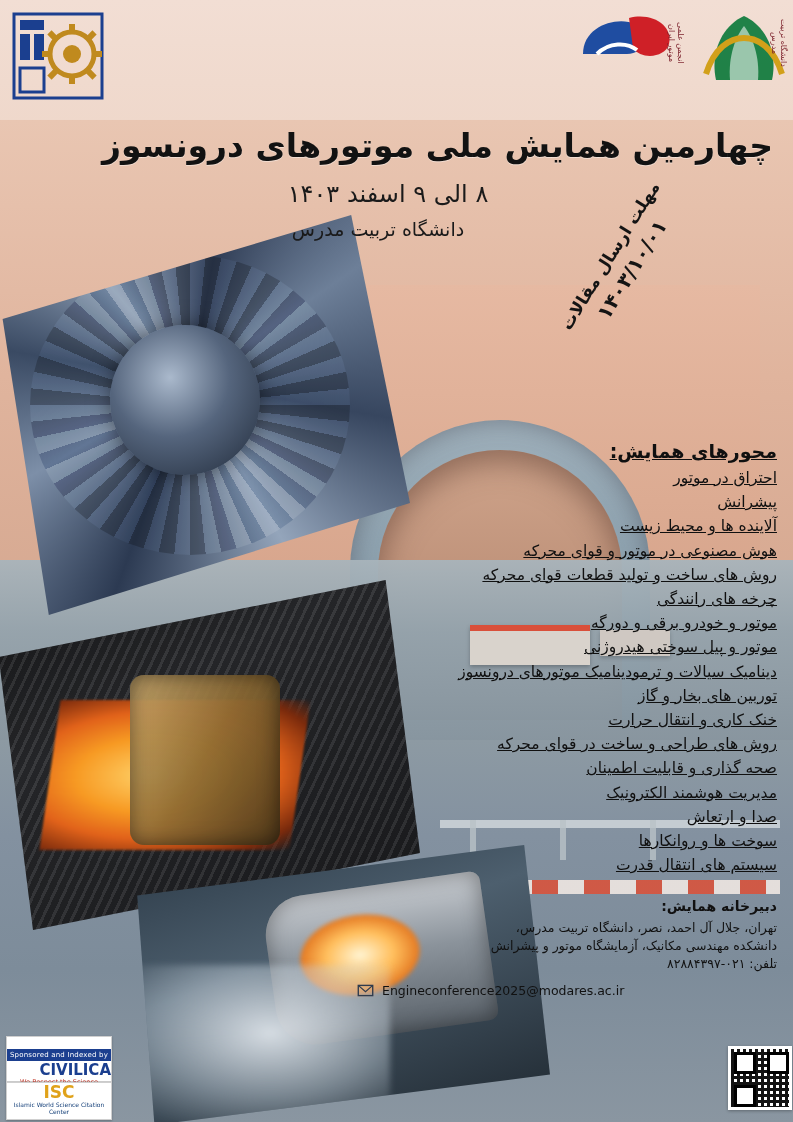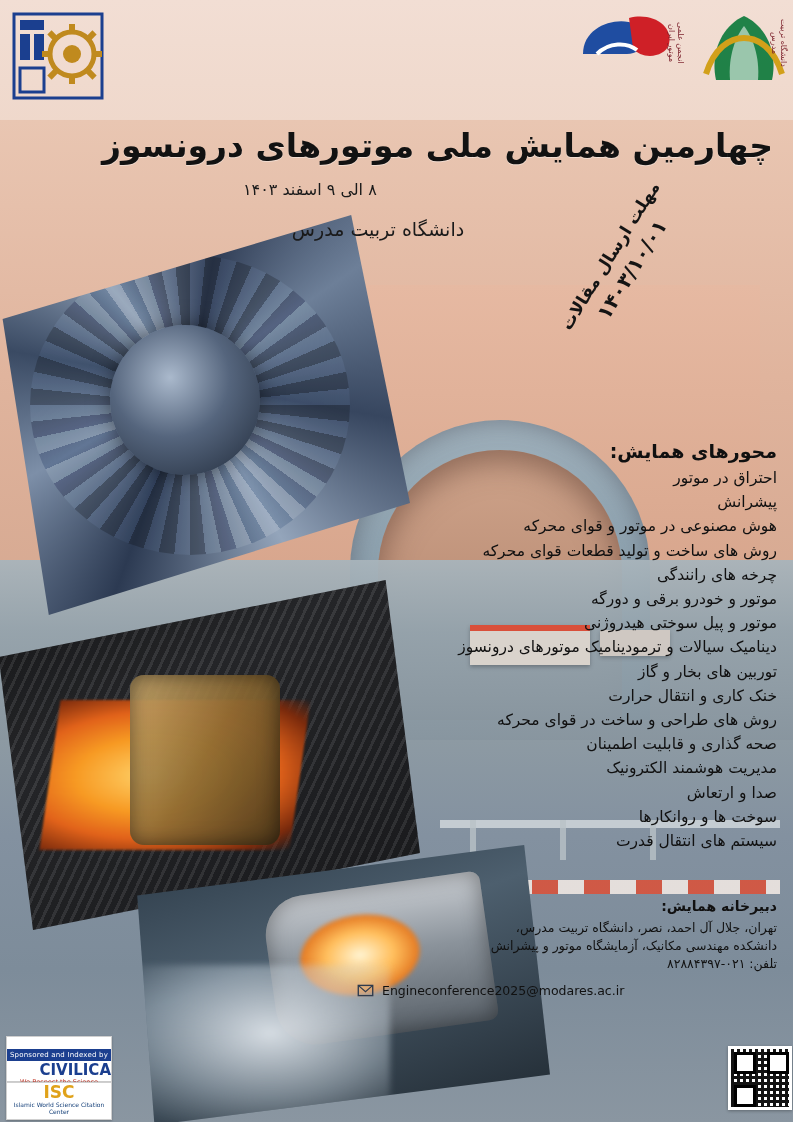--- a/index.html
+++ b/index.html
@@ -164,40 +164,40 @@
   .title{
     position:absolute;right:20px;top:126px;width:760px;
     text-align:right;
     font-size:33px;font-weight:bold;color:#121212;
     letter-spacing:0px;
     direction:rtl;
     text-shadow:0 1px 0 rgba(255,255,255,.4);
   }
   .subtitle-date{
     position:absolute;right:260px;top:180px;width:290px;
-    text-align:left;font-size:16px;color:#1a1a1a;direction:rtl;
+    text-align:center;font-size:24px;color:#1a1a1a;direction:rtl;
   }
   .subtitle-place{
     position:absolute;right:270px;top:218px;width:290px;
     text-align:center;font-size:19px;color:#1a1a1a;direction:rtl;
   }
   .deadline{
     position:absolute;left:560px;top:215px;width:210px;height:150px;
     transform:rotate(-58deg);
     transform-origin:center center;
     text-align:center;
     direction:rtl;
   }
   .deadline .dl-label{font-size:17px;color:#141414;font-weight:bold;}
   .deadline .dl-date{font-size:20px;color:#141414;font-weight:bold;margin-top:4px;}
 
   
   .topics{
     position:absolute;right:16px;top:440px;width:420px;
-    direction:rtl;text-align:right;color:#101010;
+    direction:rtl;text-align:right;color:#101010;text-decoration:underline;
   }
   .topics h2{
     margin:0 0 4px 0;font-size:19px;font-weight:bold;
   }
   .topics ul{list-style:none;margin:0;padding:0;}
   .topics li{
     font-size:15.5px;line-height:24.2px;white-space:nowrap;
   }
 
   
@@ -354,20 +354,21 @@
   <div class="deadline">
     <div class="dl-label">مهلت ارسال مقالات</div>
     <div class="dl-date">۱۴۰۳/۱۰/۰۱</div>
   </div>
 
   <div class="topics">
     <h2>محورهای همایش:</h2>
     <ul>
       <li>احتراق در موتور</li>
       <li>پیشرانش</li>
+      <li>آلاینده ها و محیط زیست</li>
       <li>هوش مصنوعی در موتور و قوای محرکه</li>
       <li>روش های ساخت و تولید قطعات قوای محرکه</li>
       <li>چرخه های رانندگی</li>
       <li>موتور و خودرو برقی و دورگه</li>
       <li>موتور و پیل سوختی هیدروژنی</li>
       <li>دینامیک سیالات و ترمودینامیک موتورهای درونسوز</li>
       <li>توربین های بخار و گاز</li>
       <li>خنک کاری و انتقال حرارت</li>
       <li>روش های طراحی و ساخت در قوای محرکه</li>
       <li>صحه گذاری و قابلیت اطمینان</li>

